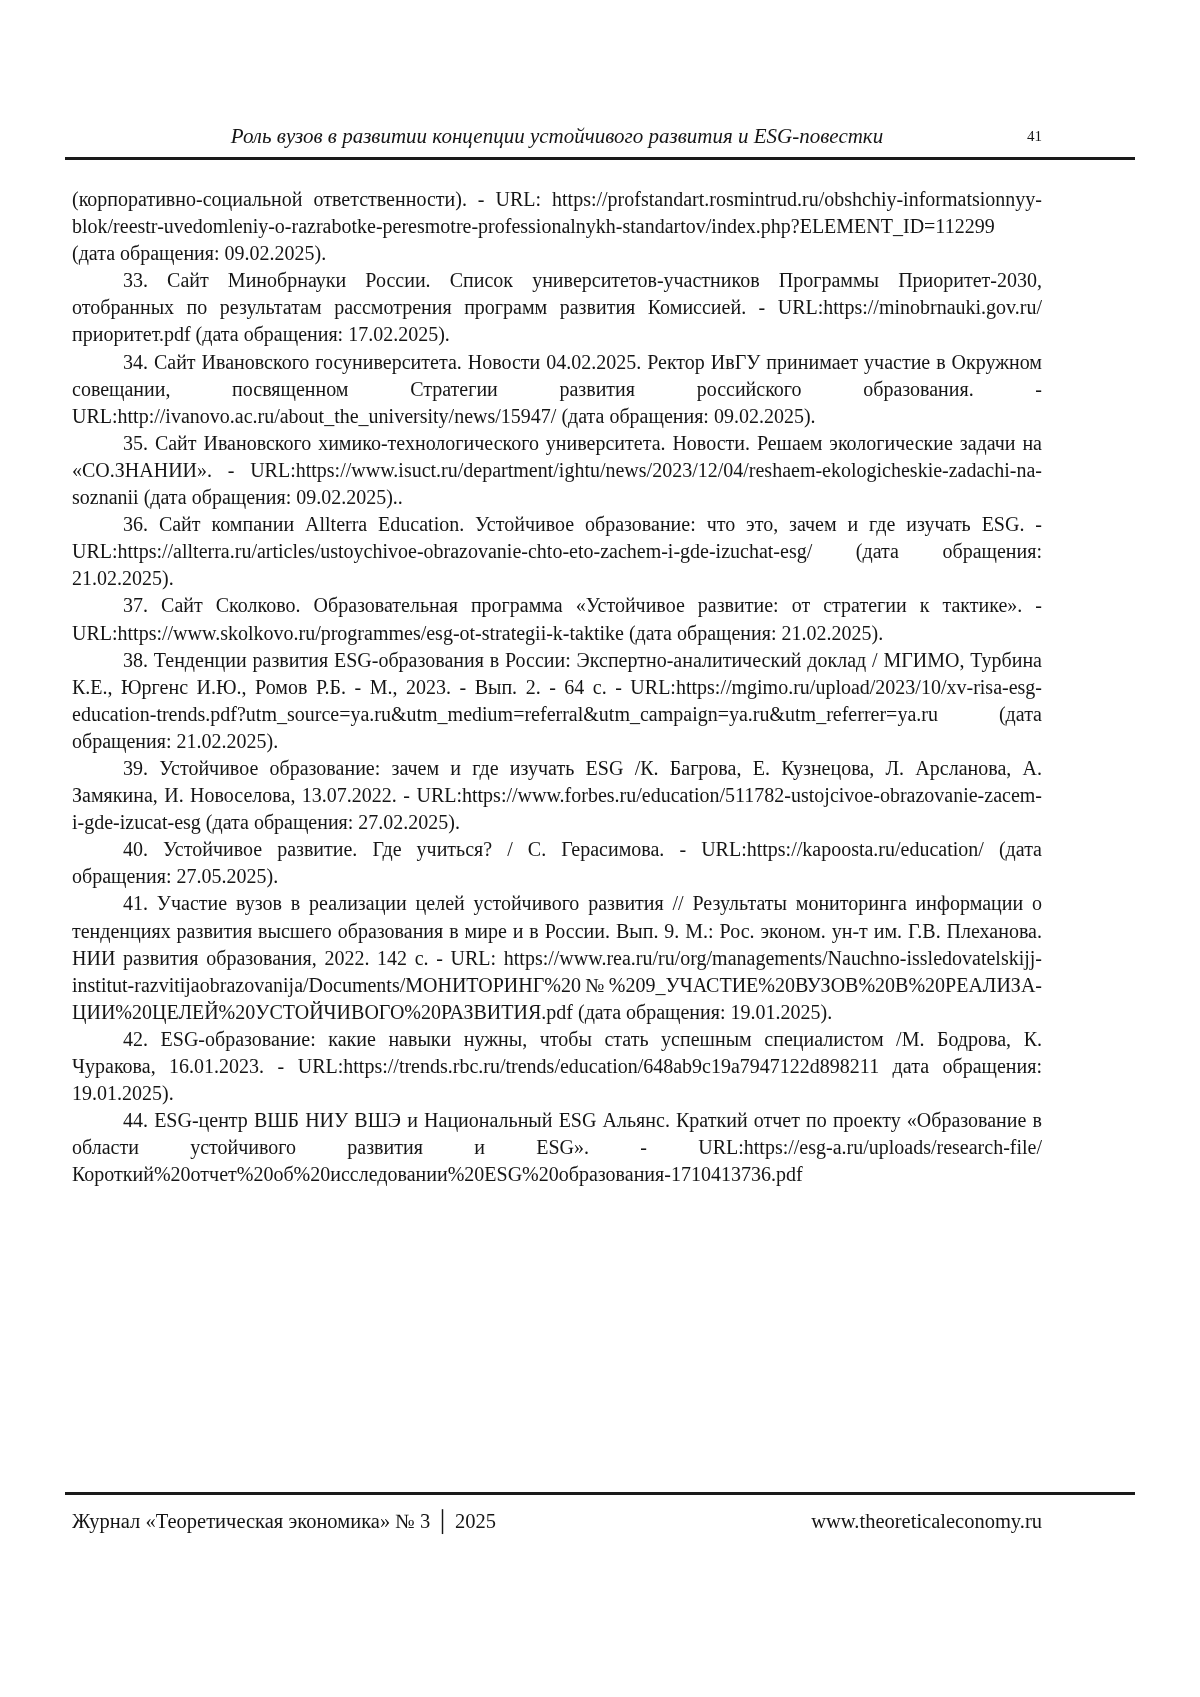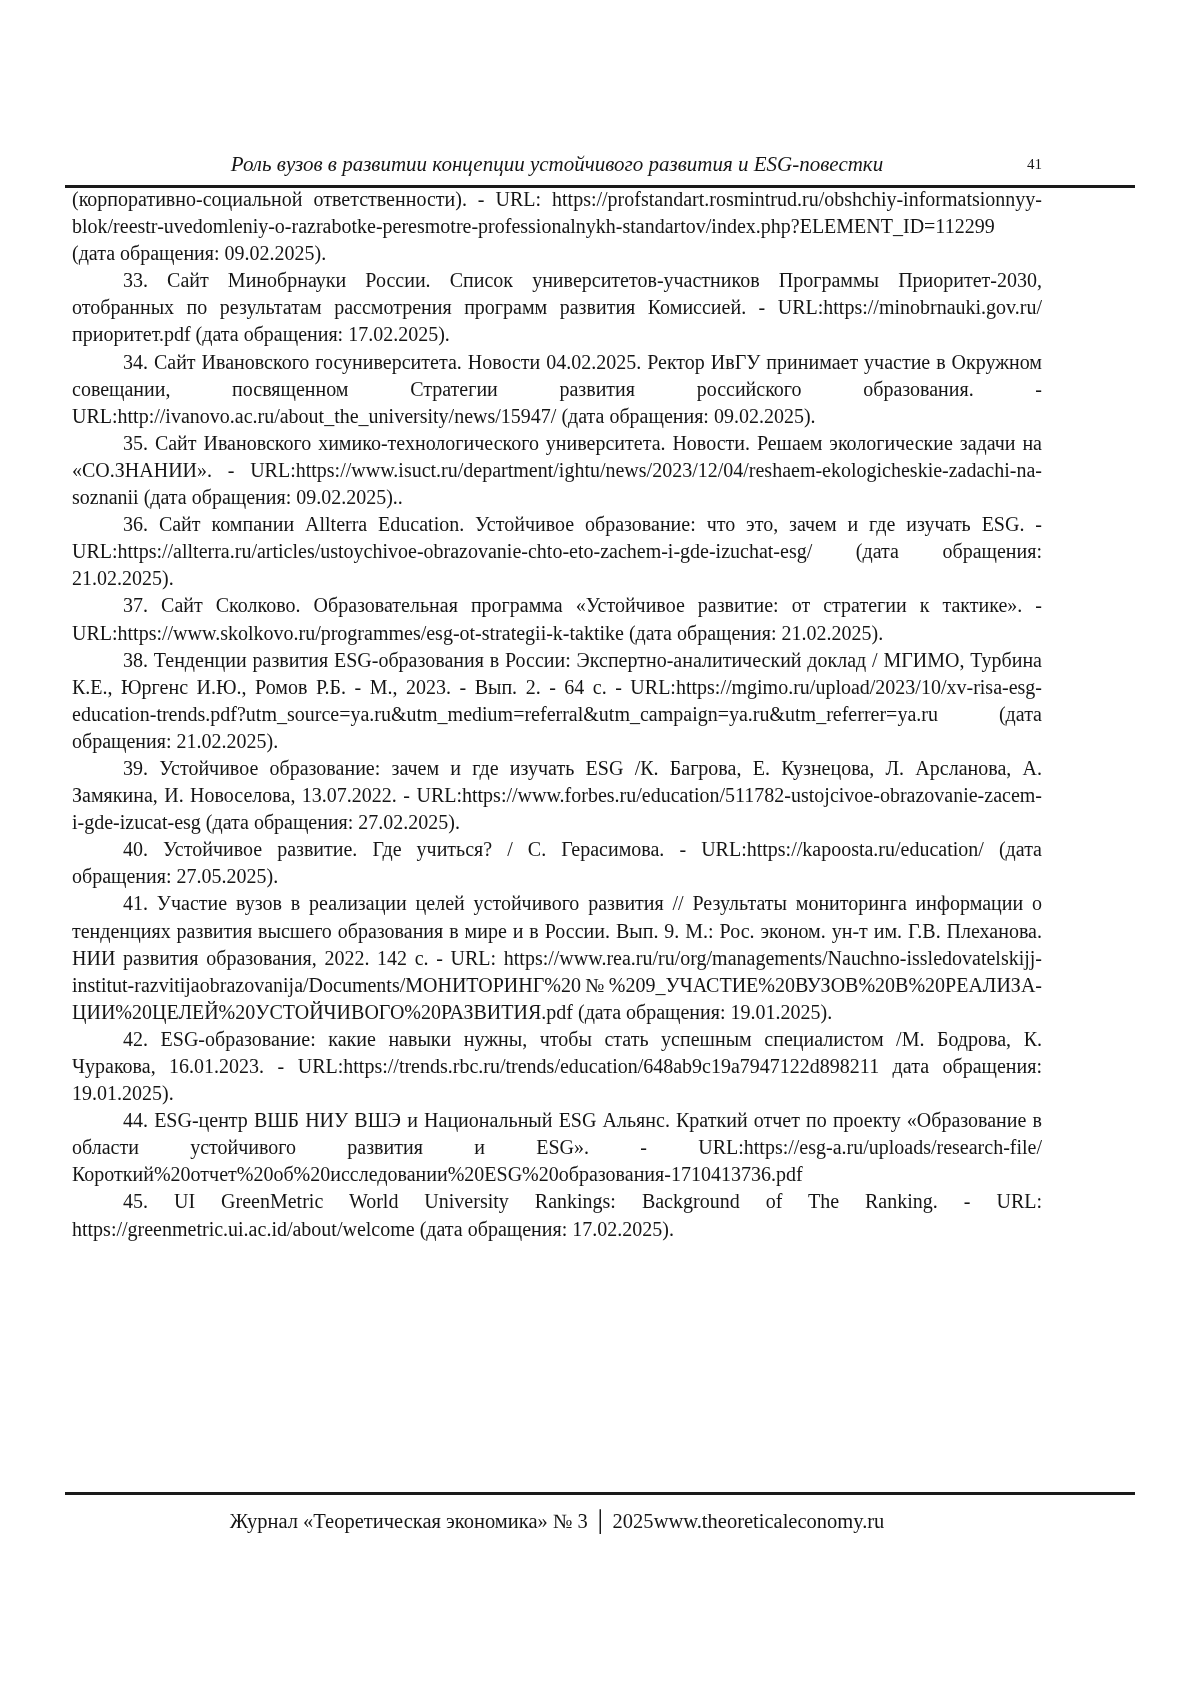--- a/index.html
+++ b/index.html
@@ -27,21 +27,20 @@
     height: 33px;
     padding-left: 7px;
     padding-right: 93px;
   }
   .running-title {
     text-align: center;
     font-style: italic;
     font-size: 21px;
     line-height: 28px;
     white-space: nowrap;
-    margin-top: 28px;
   }
   .page-number {
     position: absolute;
     right: 93px;
     top: 0;
     font-size: 15px;
     line-height: 28px;
     font-style: normal;
   }
   .header-rule {
@@ -77,21 +76,21 @@
   }
   .footer-rule {
     height: 3px;
     background: #1a1a1a;
   }
   .footer-row {
     margin-top: 13px;
     padding-left: 7px;
     padding-right: 93px;
     display: flex;
-    justify-content: center;
+    justify-content: space-between;
     font-size: 20.5px;
     line-height: 27px;
   }
 </style>
 </head>
 <body>
 
 <div class="page">
 
   <header class="page-header">
@@ -108,21 +107,20 @@
       <p class="ref indent">34. Сайт Ивановского госуниверситета. Новости 04.02.2025. Ректор ИвГУ принимает участие в Окружном совещании, посвященном Стратегии развития российского образования. - URL:http://ivanovo.ac.ru/about_the_university/news/15947/ (дата обращения: 09.02.2025).</p>
       <p class="ref indent">35. Сайт Ивановского химико-технологического университета. Новости. Решаем экологические задачи на «СО.ЗНАНИИ». - URL:https://www.isuct.ru/department/ightu/news/2023/12/04/reshaem-ekologicheskie-zadachi-na-soznanii (дата обращения: 09.02.2025)..</p>
       <p class="ref indent">36. Сайт компании Allterra Education. Устойчивое образование: что это, зачем и где изучать ESG. - URL:https://allterra.ru/articles/ustoychivoe-obrazovanie-chto-eto-zachem-i-gde-izuchat-esg/ (дата обращения: 21.02.2025).</p>
       <p class="ref indent">37. Сайт Сколково. Образовательная программа «Устойчивое развитие: от стратегии к тактике». - URL:https://www.skolkovo.ru/programmes/esg-ot-strategii-k-taktike (дата обращения: 21.02.2025).</p>
       <p class="ref indent">38. Тенденции развития ESG-образования в России: Экспертно-аналитический доклад / МГИМО, Турбина К.Е., Юргенс И.Ю., Ромов Р.Б. - М., 2023. - Вып. 2. - 64 с. - URL:https://mgimo.ru/upload/2023/10/xv-risa-esg-education-trends.pdf?utm_source=ya.ru&amp;utm_medium=referral&amp;utm_campaign=ya.ru&amp;utm_referrer=ya.ru (дата обращения: 21.02.2025).</p>
       <p class="ref indent">39. Устойчивое образование: зачем и где изучать ESG /К. Багрова, Е. Кузнецова, Л. Арсланова, А. Замякина, И. Новоселова, 13.07.2022. - URL:https://www.forbes.ru/education/511782-ustojcivoe-obrazovanie-zacem-i-gde-izucat-esg (дата обращения: 27.02.2025).</p>
       <p class="ref indent">40. Устойчивое развитие. Где учиться? / С. Герасимова. - URL:https://kapoosta.ru/education/ (дата обращения: 27.05.2025).</p>
       <p class="ref indent">41. Участие вузов в реализации целей устойчивого развития // Результаты мониторинга информации о тенденциях развития высшего образования в мире и в России. Вып. 9. М.: Рос. эконом. ун-т им. Г.В. Плеханова. НИИ развития образования, 2022. 142 с. - URL: https://www.rea.ru/ru/org/managements/Nauchno-issledovatelskijj-institut-razvitijaobrazovanija/Documents/МОНИТОРИНГ%20№%209_УЧАСТИЕ%20ВУЗОВ%20В%20РЕАЛИЗА-ЦИИ%20ЦЕЛЕЙ%20УСТОЙЧИВОГО%20РАЗВИТИЯ.pdf (дата обращения: 19.01.2025).</p>
       <p class="ref indent">42. ESG-образование: какие навыки нужны, чтобы стать успешным специалистом /М. Бодрова, К. Чуракова, 16.01.2023. - URL:https://trends.rbc.ru/trends/education/648ab9c19a7947122d898211 дата обращения: 19.01.2025).</p>
       <p class="ref indent">44. ESG-центр ВШБ НИУ ВШЭ и Национальный ESG Альянс. Краткий отчет по проекту «Образование в области устойчивого развития и ESG». - URL:https://esg-a.ru/uploads/research-file/Короткий%20отчет%20об%20исследовании%20ESG%20образования-1710413736.pdf</p>
-      <p class="ref indent">45. UI GreenMetric World University Rankings: Background of The Ranking. - URL: https://greenmetric.ui.ac.id/about/welcome (дата обращения: 17.02.2025).</p>
     </main>
 
   <footer class="page-footer">
     <div class="footer-rule"></div>
     <div class="footer-row">
       <span>Журнал «Теоретическая экономика» № 3 │ 2025</span>
       <span>www.theoreticaleconomy.ru</span>
     </div>
   </footer>
 

